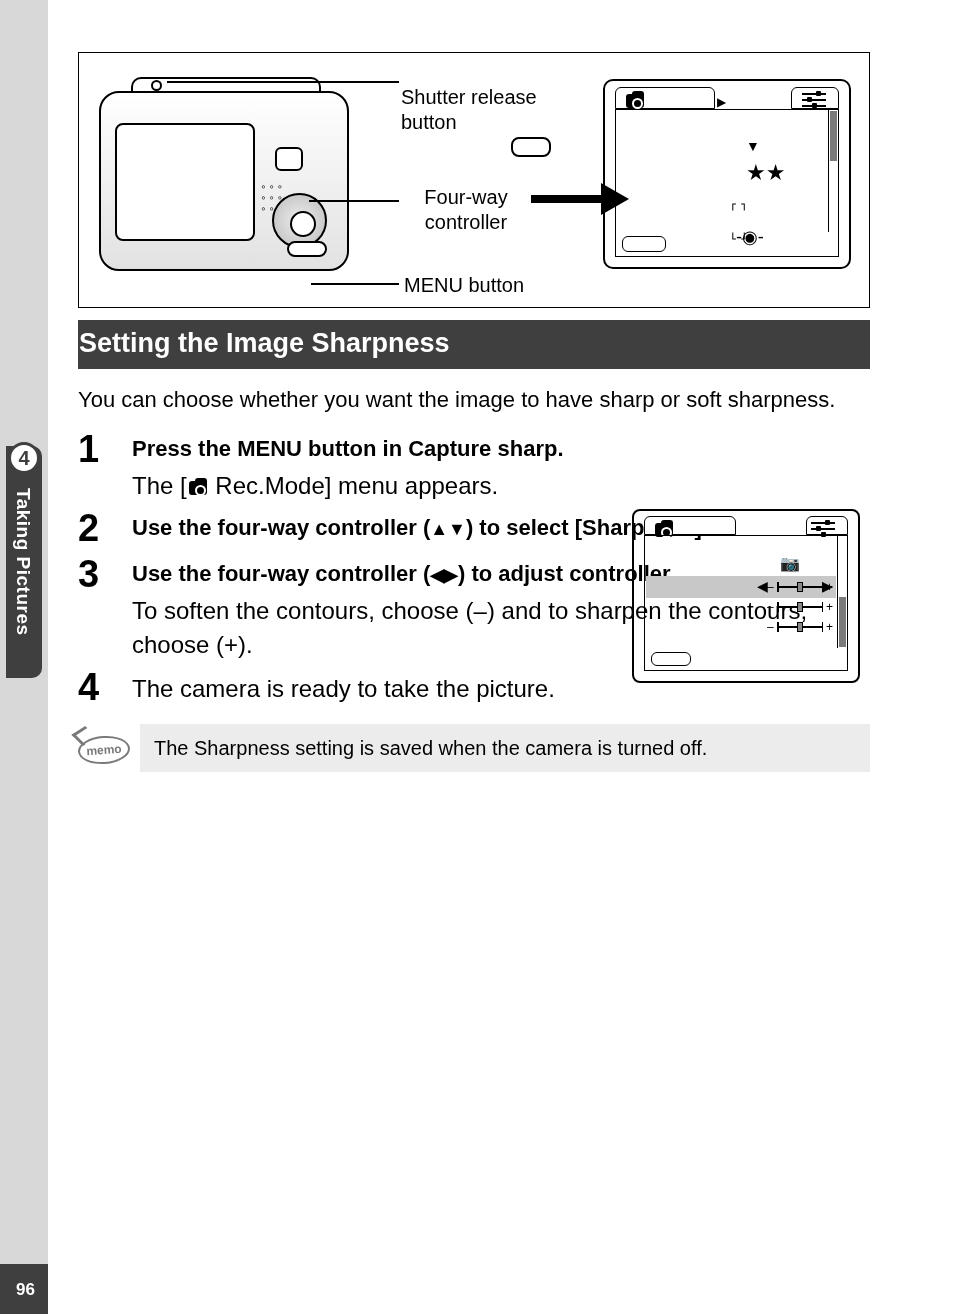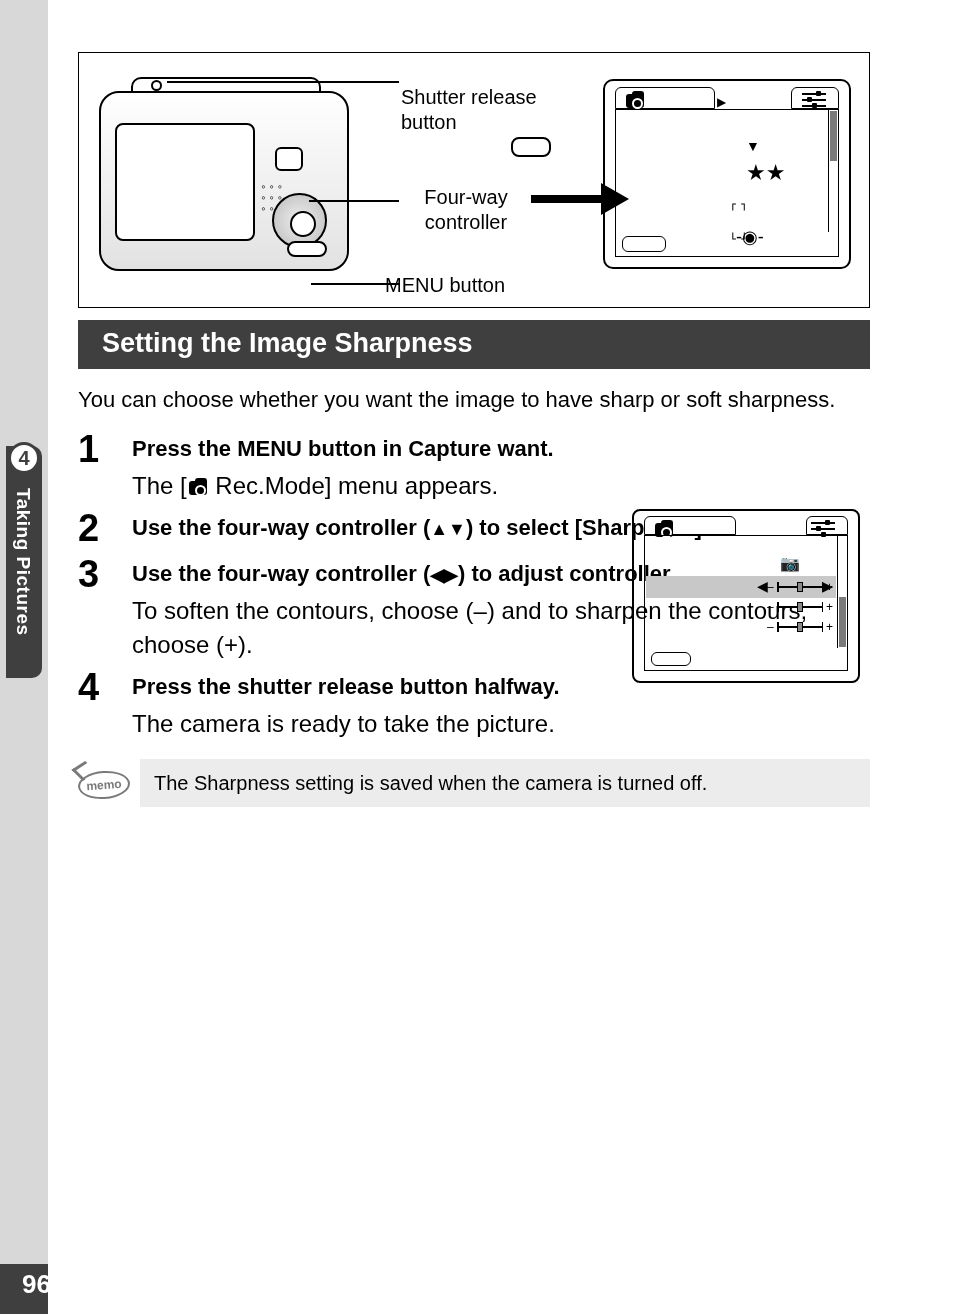--- a/index.html
+++ b/index.html
@@ -120,21 +120,21 @@
     .lcd-arrowdown { position:absolute; left:130px; top:28px; font-size:14px;}
     .lcd-af { position:absolute; left:115px; top:88px; font-size:16px;}
     .lcd-ae { position:absolute; left:120px; top:116px; font-size:18px;}
 
     
     .section-bar {
       background: #3f3f3f;
       color: #fff;
       font-weight: bold;
       font-size: 27px;
-      padding: 8px 24px 10px;
+      padding: 8px 1px 10px;
       margin: 8px 0 16px 0;
       width: 792px;
     }
     .intro { font-size: 22px; line-height: 1.4; width: 792px; margin-bottom: 14px;}
 
     .step { display: flex; margin-bottom: 6px; width: 792px;}
     .step-with-lcd .step-body { width: 430px; }
     .step-num { font-size: 38px; font-weight: bold; width: 54px; flex-shrink:0; line-height:1;}
     .step-body { flex: 1; padding-top: 4px;}
     .step-title { font-size: 22px; font-weight: bold; line-height:1.35; margin-bottom: 6px;}
@@ -205,22 +205,22 @@
       display:flex; align-items:center; justify-content:center;
       font-size:20px; font-weight:bold; color:#3f3f3f;
     }
     .side-tab-text {
       position:absolute; left:6px; top:42px;
       writing-mode: vertical-rl;
       color:#fff; font-weight:bold; font-size:19px;
       letter-spacing: 0.5px;
     }
     .page-num {
-      position:absolute; left:22px; bottom:14px;
-      color:#fff; font-weight:bold; font-size:26px;
+      position:absolute; left:16px; bottom:14px;
+      color:#fff; font-weight:bold; font-size:17px;
     }
     .page-num-bg {
       position:absolute; left:0; bottom:0; width:48px; height:50px; background:#3f3f3f;
     }
 
     .cam-icon { display:inline-block; width:18px; height:14px; border:2px solid #000; border-radius:3px; position:relative; vertical-align:middle; margin: 0 2px;}
     .cam-icon::before { content:""; position:absolute; left:4px; top:-5px; width:8px; height:5px; border:2px solid #000; border-bottom:none; border-radius:3px 3px 0 0; background:#000;}
     .cam-icon::after { content:""; position:absolute; left:4px; top:2px; width:7px; height:7px; border:2px solid #000; border-radius:50%;}
     .cam-icon.filled { background:#000;}
     .cam-icon.filled::after { border-color:#fff; background:#000;}
@@ -258,21 +258,21 @@
       </div>
     </div>
 
     <div class="leader" style="left:88px; top:28px; width:232px;"></div>
     <div class="label-text" style="left:322px; top:32px; width:160px;">Shutter release button</div>
 
     <div class="leader" style="left:230px; top:147px; width:90px;"></div>
     <div class="label-text" style="left:322px; top:132px; width:130px;text-align:center;">Four-way controller</div>
 
     <div class="leader" style="left:232px; top:230px; width:88px;"></div>
-    <div class="label-text" style="left:306px; top:220px;">MENU button</div>
+    <div class="label-text" style="left:325px; top:220px;">MENU button</div>
 
     <div style="position:absolute; left:432px; top:84px; width:40px; height:20px; border:2px solid #000; border-radius:8px;"></div>
 
     <div class="arrow">
       <div class="arrow-line"></div>
         <div class="arrow-head"></div>
     </div>
 
     <div class="lcd1">
       <div class="lcd-tabrow">
@@ -296,21 +296,21 @@
       </div>
     </div>
   </div>
 
   <div class="section-bar">Setting the Image Sharpness</div>
   <p class="intro">You can choose whether you want the image to have sharp or soft sharpness.</p>
 
   <div class="step">
     <div class="step-num">1</div>
     <div class="step-body">
-      <div class="step-title">Press the MENU button in Capture want.</div>
+      <div class="step-title">Press the MENU button in Capture sharp.</div>
       <div class="step-desc"><span>The [</span><span class="cam-icon filled"></span><span> Rec.Mode] menu appears.</span></div>
     </div>
   </div>
 
   <div class="lcd2-wrap">
     <div class="step step-with-lcd">
       <div class="step-num">2</div>
       <div class="step-body">
         <div class="step-title"><span>Use the four-way controller (</span><span class="arrow-glyph">▲▼</span><span>) to select [Sharpness].</span></div>
       </div>
@@ -369,21 +369,20 @@
             <span class="plus">+</span>
           </div>
         <div class="lcd-bottom-btn"></div>
       </div>
     </div>
   </div>
 
   <div class="step">
     <div class="step-num">4</div>
     <div class="step-body">
-      <div class="step-title">Press the shutter release button halfway.</div>
       <div class="step-desc">The camera is ready to take the picture.</div>
     </div>
   </div>
 
   <div class="memo-row">
     <div class="memo-badge">
       <div class="memo-pen"></div>
       <div class="memo-ellipse">memo</div>
     </div>
     <div class="memo-text">The Sharpness setting is saved when the camera is turned off.</div>

